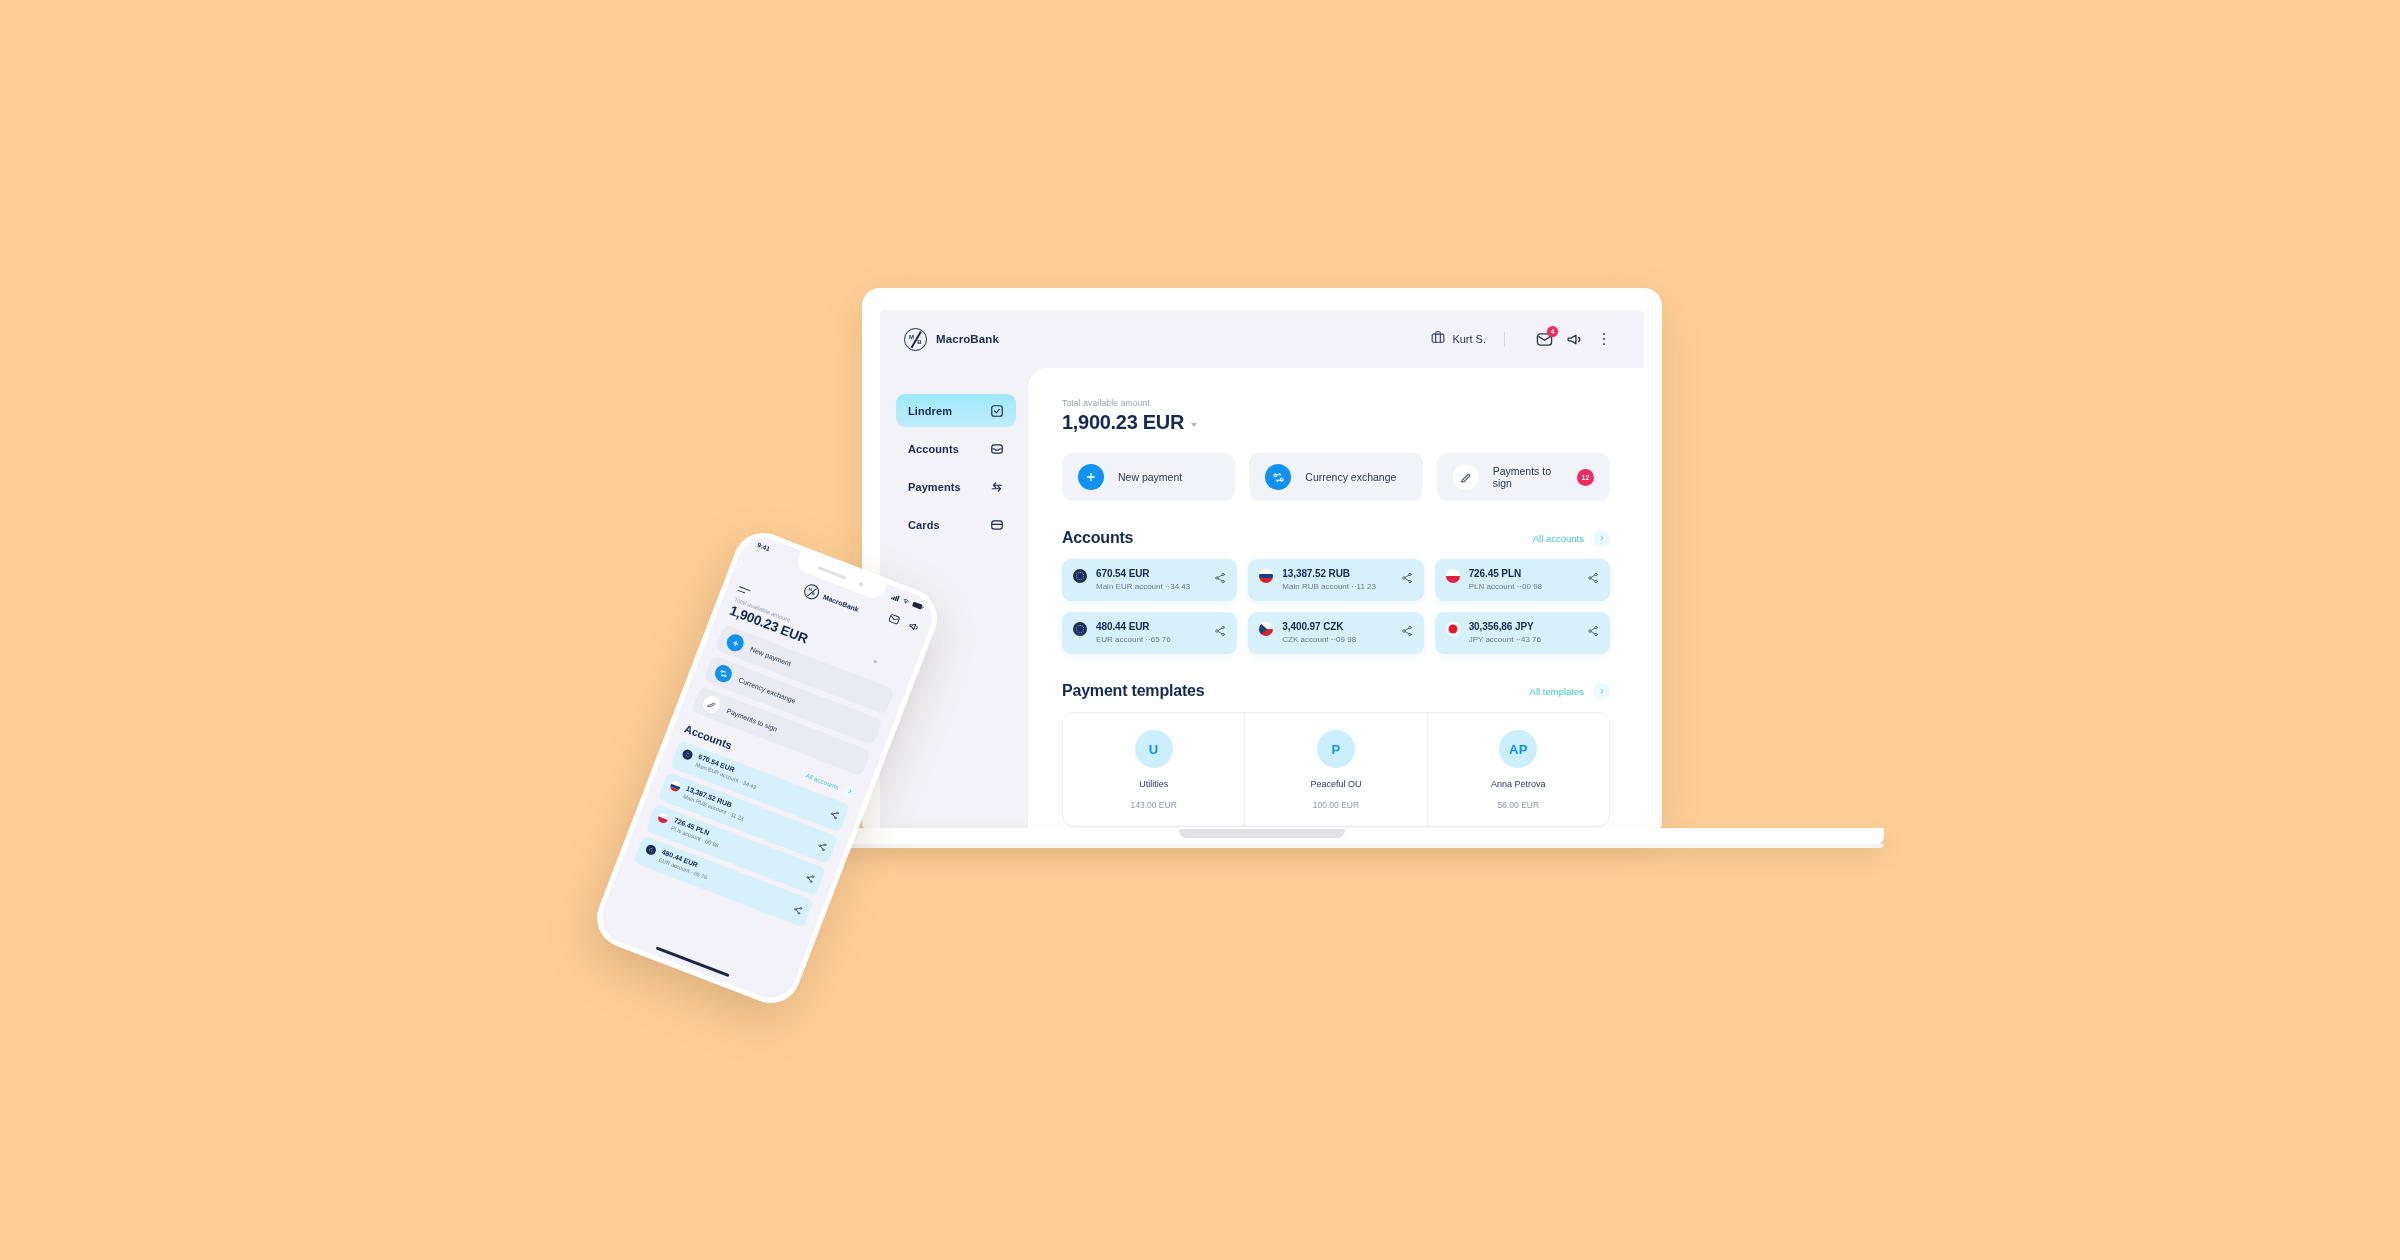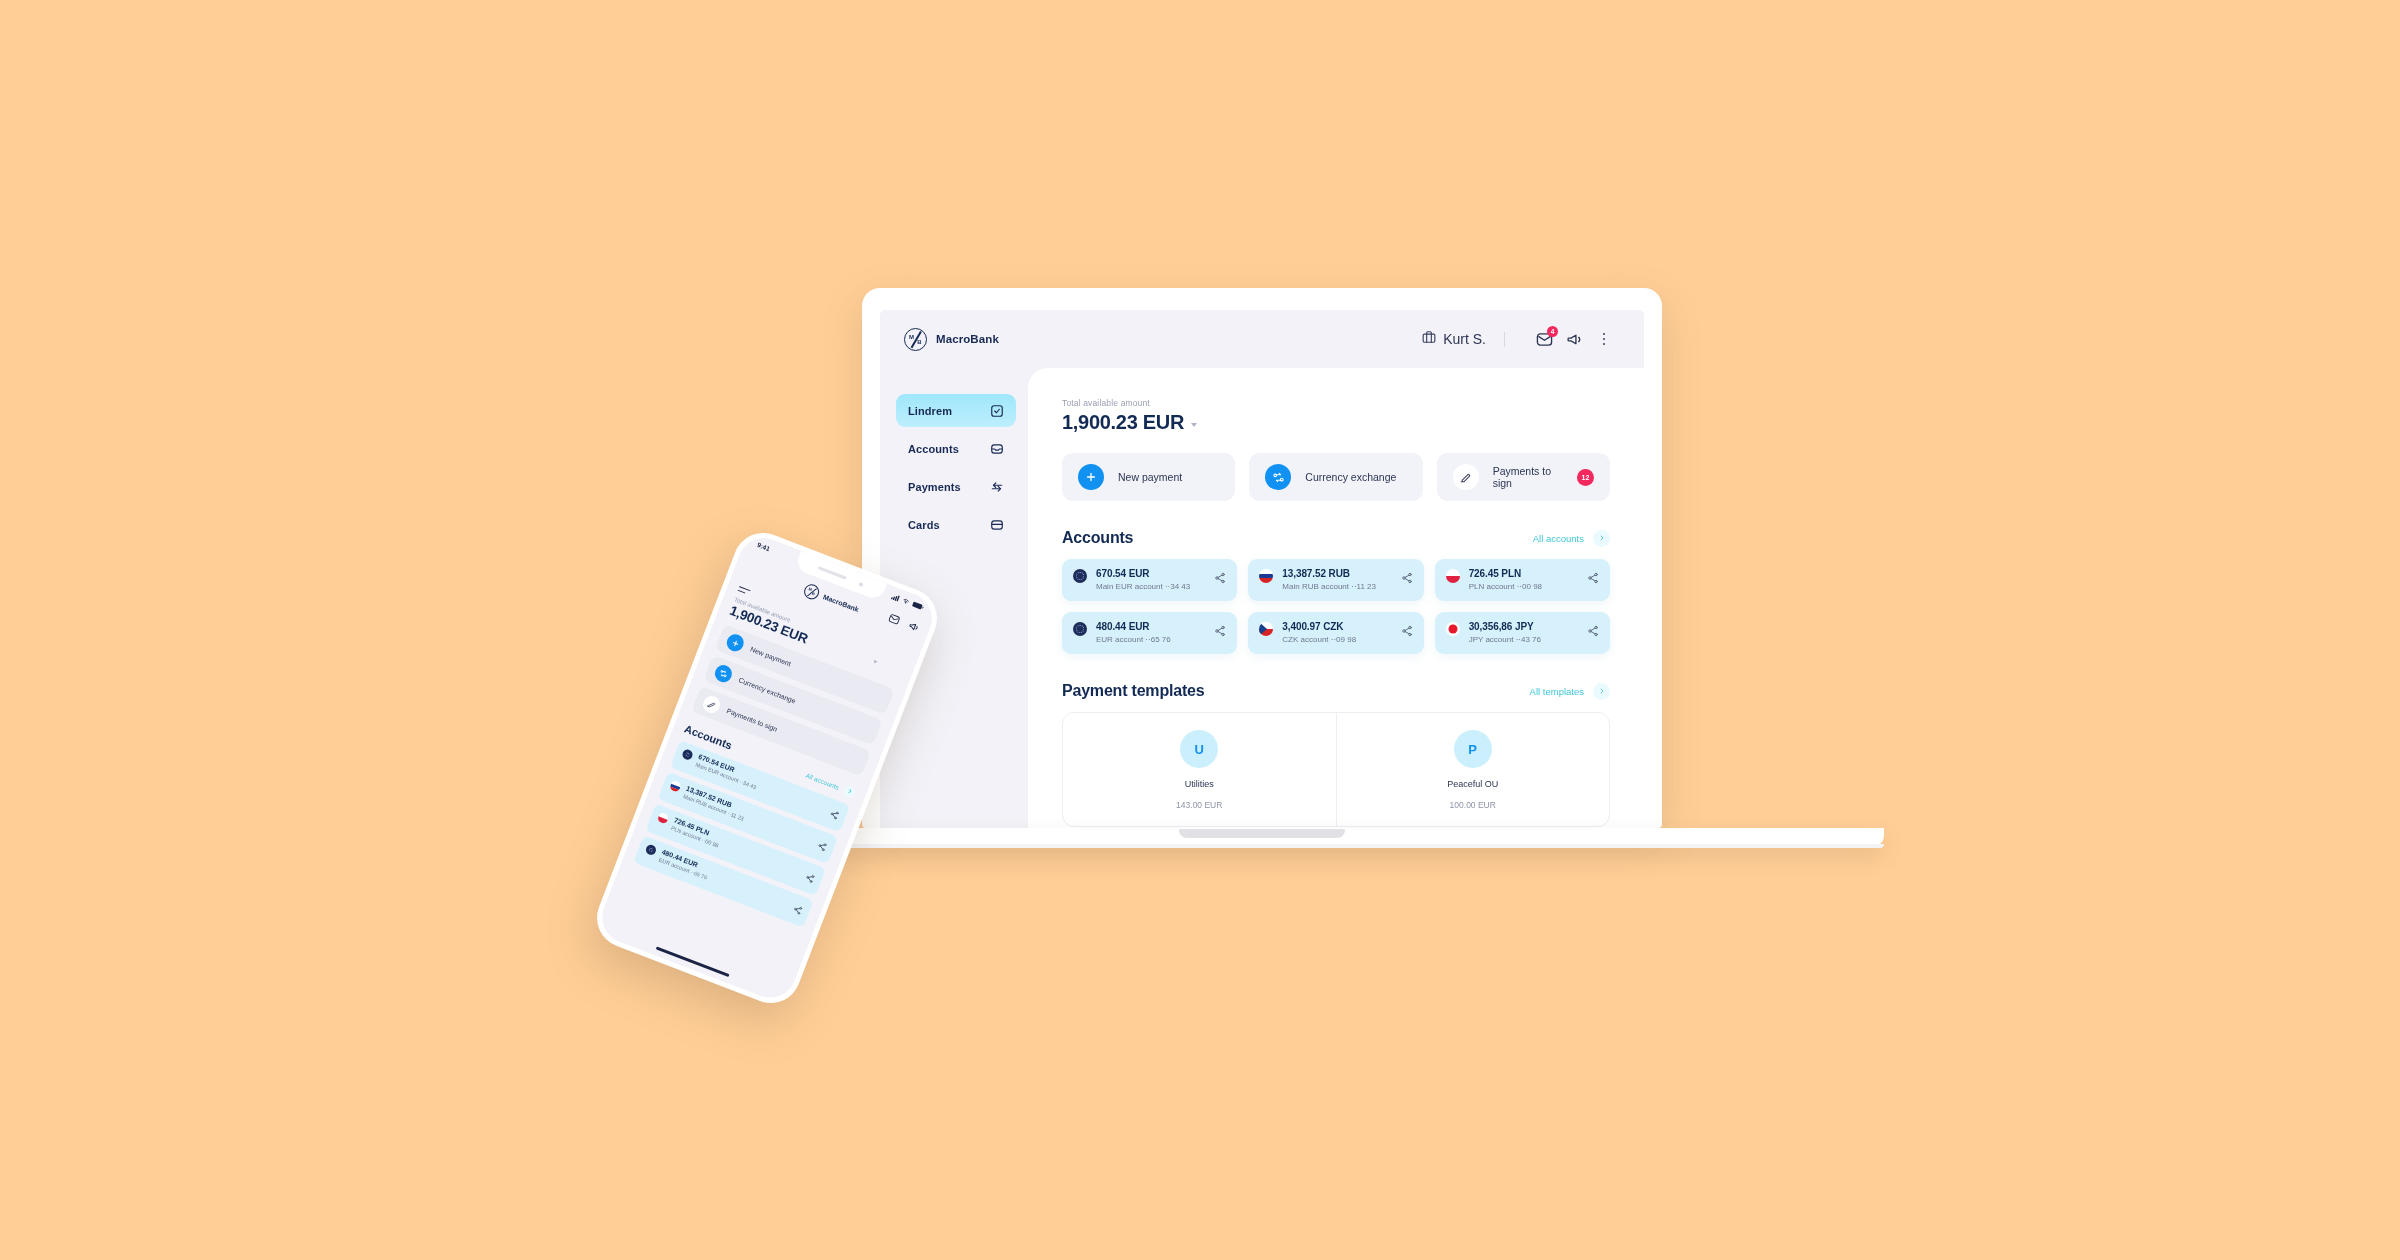--- a/index.html
+++ b/index.html
@@ -73,21 +73,21 @@
   }
   .brand-logo .m, .brand-logo .b {
     position: absolute; font-size: 6px; font-weight: 700; color: #182a54; line-height: 1;
   }
   .brand-logo .m { left: 4px; top: 5px; }
   .brand-logo .b { right: 4.5px; bottom: 5px; }
   .brand-name { font-size: 11.5px; font-weight: 600; color: #182a54; letter-spacing: .1px; }
 
   .topbar-right { margin-left: auto; display: flex; align-items: center; gap: 0; }
   .user-chip { display: flex; align-items: center; gap: 7px; padding-right: 10px; }
-  .user-name { font-size: 14px; color: #2c3553; font-weight: 500; }
+  .user-name { font-size: 11px; color: #2c3553; font-weight: 500; }
   .tb-div { width: 1px; height: 15px; background: #d7d8e2; margin: 0 8px; }
   .tb-ico { width: 20px; height: 20px; display: flex; align-items: center; justify-content: center; position: relative; margin-left: 10px; }
   .tb-badge {
     position: absolute; top: -3px; right: -4px;
     min-width: 11px; height: 11px; padding: 0 2px;
     background: #f3285f; color: #fff; border-radius: 6px;
     font-size: 6.5px; font-weight: 700;
     display: flex; align-items: center; justify-content: center;
   }
   .dots { display: flex; flex-direction: column; gap: 2.5px; align-items: center; }
@@ -529,20 +529,25 @@
             <div class="tpl">
               <span class="tpl-av">U</span>
               <span class="tpl-name">Utilities</span>
               <span class="tpl-amt">143.00 EUR</span>
             </div>
             <div class="tpl">
               <span class="tpl-av">P</span>
               <span class="tpl-name">Peaceful OU</span>
               <span class="tpl-amt">100.00 EUR</span>
             </div>
+            <div class="tpl">
+              <span class="tpl-av">AP</span>
+              <span class="tpl-name">Anna  Petrova</span>
+              <span class="tpl-amt">56.00 EUR</span>
+            </div>
           </div>
 
         </div>
       </div>
     </div>
   </div>
 
   <div class="laptop-hinge"></div>
   <div class="laptop-base"></div>
   <div class="laptop-notch"></div>

